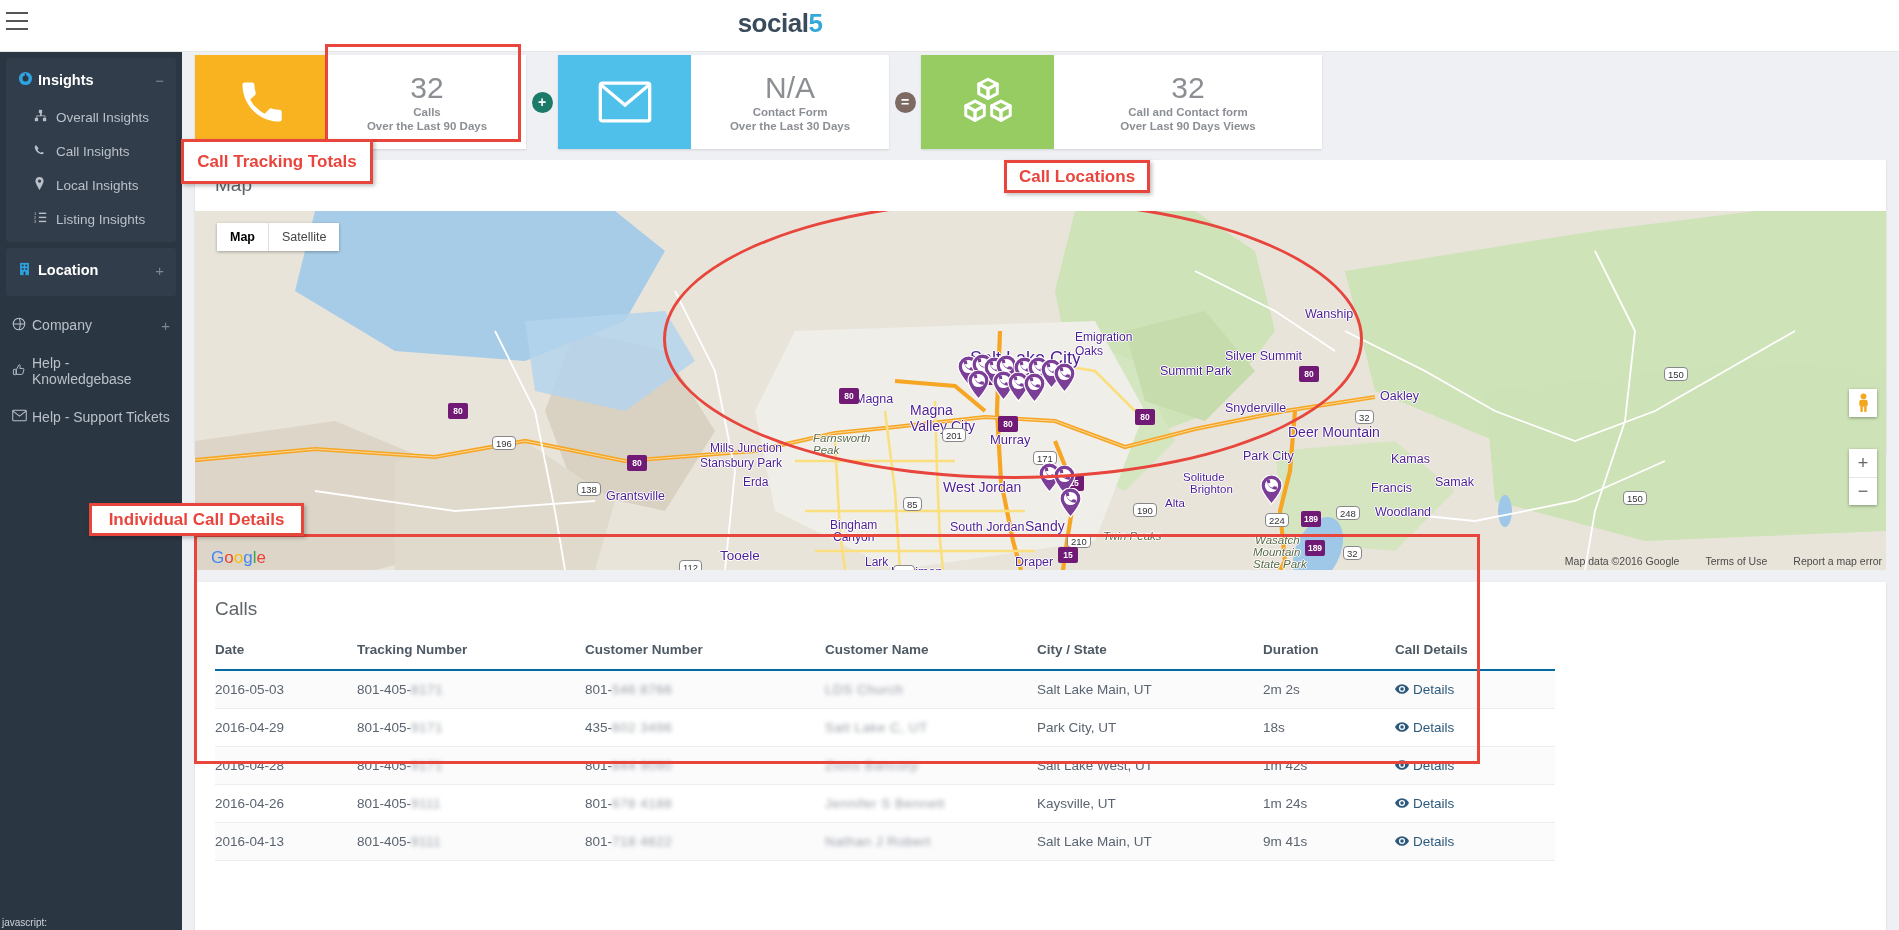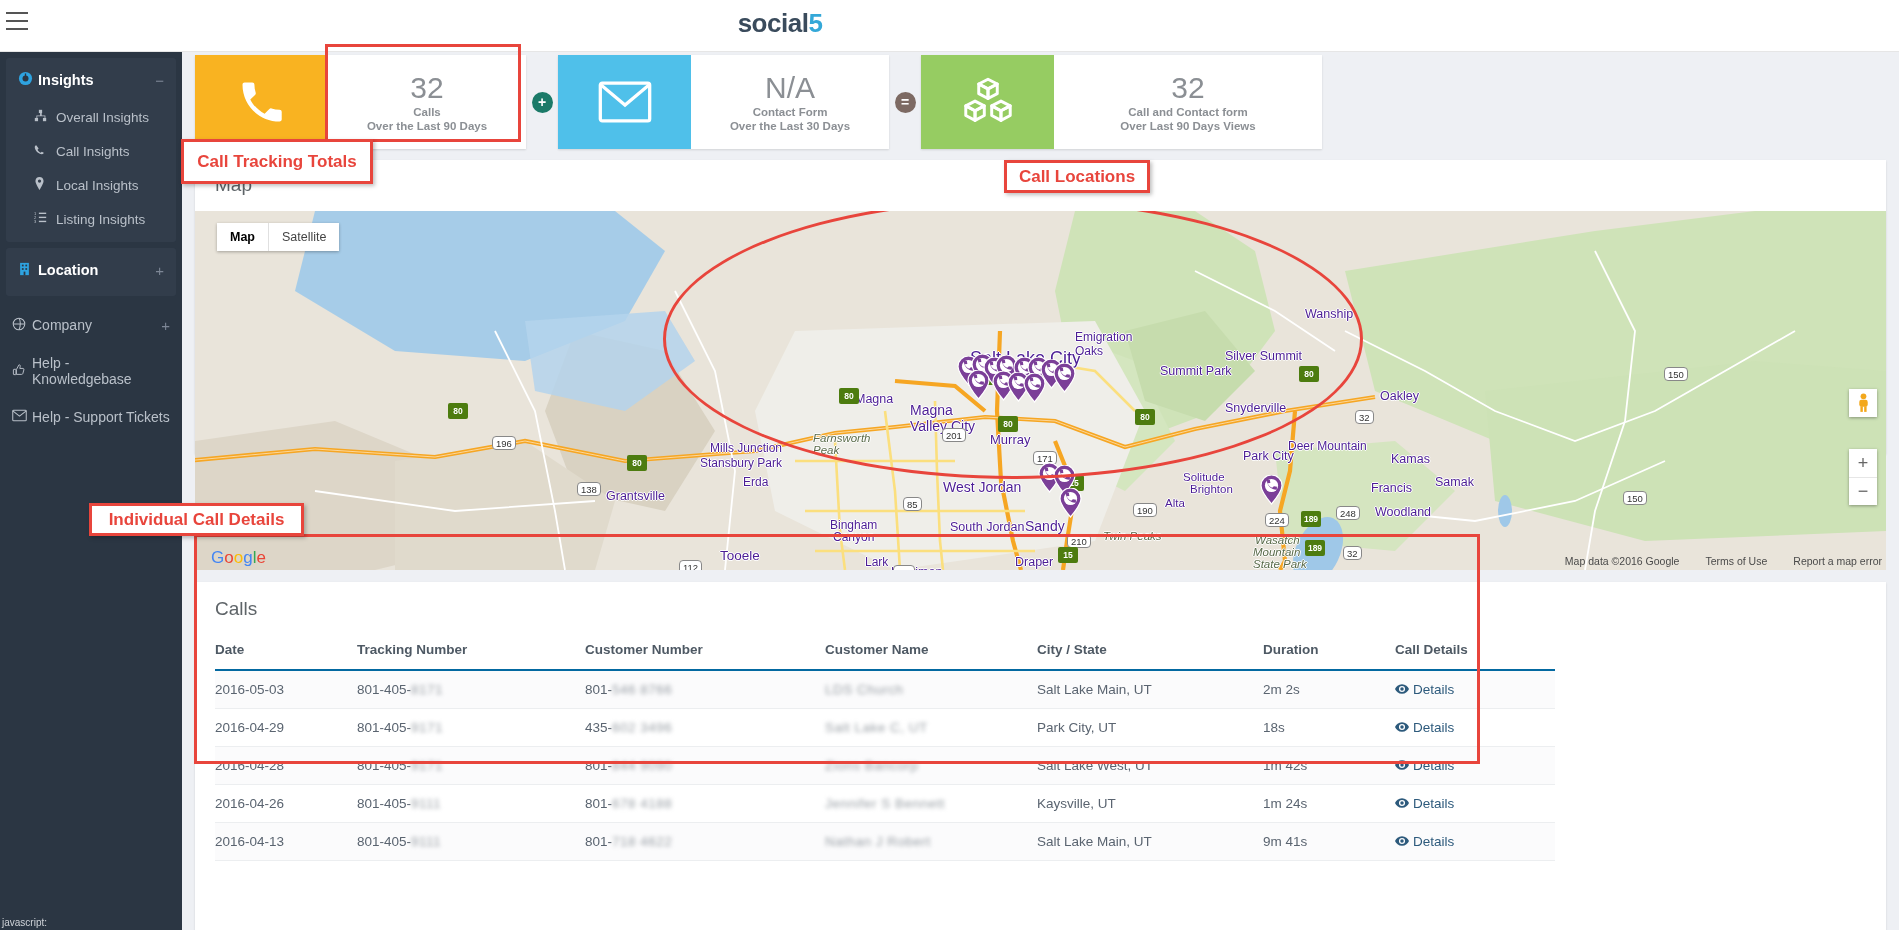--- a/index.html
+++ b/index.html
@@ -140,21 +140,21 @@
   .zoomctl div {
     height: 28px; display:flex;align-items:center;justify-content:center;
     font-size: 18px; color:#666; cursor:pointer;
   }
   .zoomctl div+div { border-top: 1px solid #e6e6e6; }
   .citylabel { position: absolute; color: #4c1d95; white-space: nowrap;
     text-shadow: 1px 0 #fff,-1px 0 #fff,0 1px #fff,0 -1px #fff; }
   .shield { position:absolute; background:#fff; border:1px solid #888;
     border-radius:4px; font-size:9.5px; color:#333; padding:0 3px; line-height:13px;
     height:14px; }
-  .ishield { position:absolute; width:20px; height:16px; background:#4d7c0f;
+  .ishield { position:absolute; width:20px; height:16px; background:#701a75;
     border-radius:2px; color:#fff; font-size:8.5px; font-weight:bold;
     display:flex;align-items:center;justify-content:center; }
   .marker { position:absolute; width:23px; height:30px; }
   .ellipse-annot {
     position: absolute; border: 3px solid #e8453c; border-radius: 50%;
     pointer-events: none; z-index: 8;
   }
 
   
   .annot {
@@ -505,21 +505,21 @@
           <div class="citylabel" style="left: 505px; top: 245px; font-size: 12px;">
             <div>Stansbury Park</div>
           </div>
           <div class="citylabel" style="left: 618px; top: 221px; font-size: 11.5px; font-style: italic; color: rgb(90, 107, 74);">
             <div>Farnsworth</div>
             <div>Peak</div>
           </div>
           <div class="citylabel" style="left: 1048px; top: 238px; font-size: 12.5px;">
             <div>Park City</div>
           </div>
-          <div class="citylabel" style="left: 1093px; top: 228px; font-size: 12px;">
+          <div class="citylabel" style="left: 1093px; top: 213px; font-size: 14px;">
             <div>Deer Mountain</div>
           </div>
           <div class="citylabel" style="left: 1196px; top: 241px; font-size: 12.5px;">
             <div>Kamas</div>
           </div>
           <div class="citylabel" style="left: 548px; top: 264px; font-size: 12px;">
             <div>Erda</div>
           </div>
           <div class="citylabel" style="left: 988px; top: 260px; font-size: 11.5px;">
             <div>Solitude</div>

